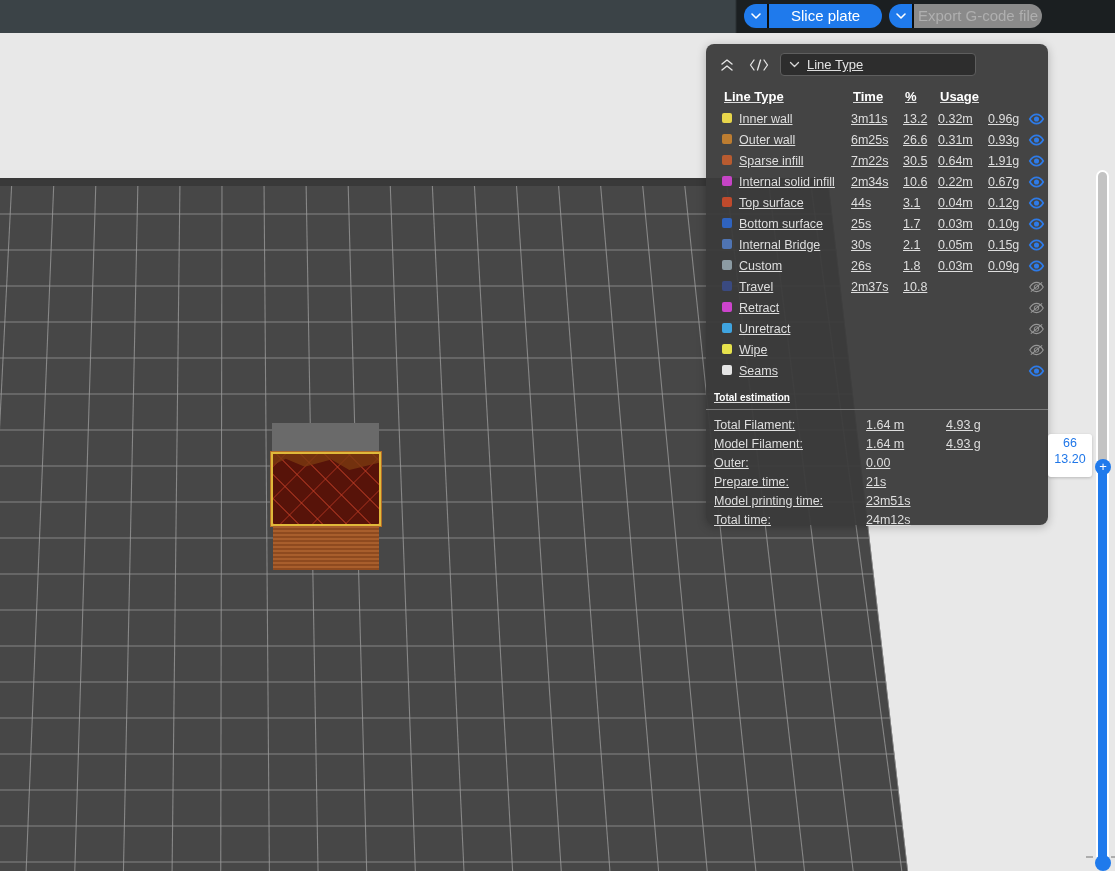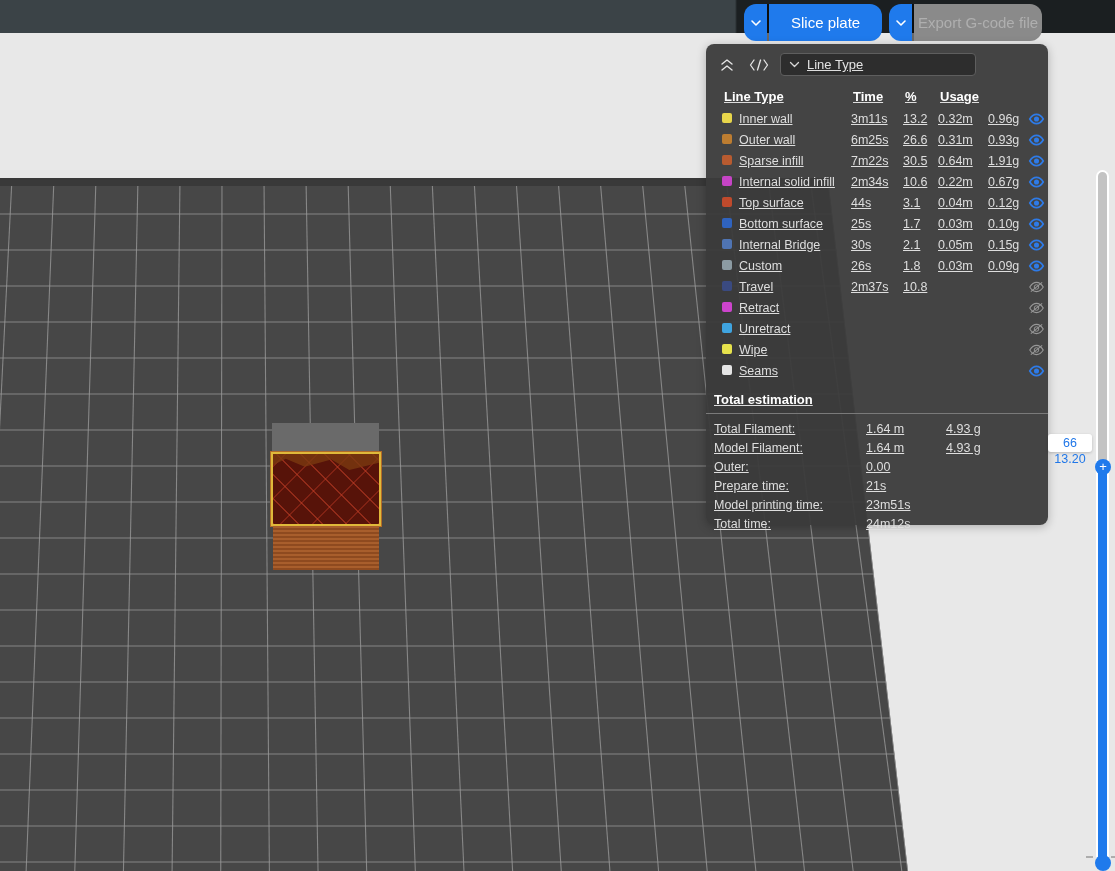--- a/index.html
+++ b/index.html
@@ -2,21 +2,21 @@
 <html><head>
 <meta charset="utf-8">
 <style>
   html,body{margin:0;padding:0;background:#000;}
   *{box-sizing:border-box;font-family:"Liberation Sans",sans-serif;}
   #app{position:relative;width:1115px;height:871px;overflow:hidden;background:#E8E8E8;}
 
   
   .topbar{position:absolute;left:0;top:0;width:1115px;height:33px;
     background:linear-gradient(90deg,#3B4347 0,#3B4347 735px,#1B1F21 737px,#1B1F21 100%);}
-  .btn-group{position:absolute;top:4px;height:37px;display:flex;align-items:stretch;justify-content:center;}
+  .btn-group{position:absolute;top:4px;height:24px;display:flex;align-items:stretch;justify-content:center;}
   .slice-group{left:744px;}
   .export-group{left:889px;}
   .chev-pill{width:23px;border-radius:12px 0 0 12px;background:#1F7AEC;display:flex;align-items:center;justify-content:center;cursor:pointer;}
   .chev-pill svg{display:block;}
   .grp-gap{width:2px;background:rgba(0,0,0,0.55);}
   .main-btn{border:none;border-radius:0 12px 12px 0;padding:0 22px;font-size:15px;line-height:24px;cursor:pointer;}
   .slice-btn{background:#1F7AEC;color:#fff;}
   .export-btn{background:#8A8A8A;color:#AFAFAF;padding:0 4px;}
 
   
@@ -44,32 +44,32 @@
   .panel{position:absolute;left:706px;top:44px;width:342px;height:481px;background:rgba(59,59,59,0.95);
     border-radius:8px;color:#DEDEDE;font-size:12.5px;box-shadow:0 2px 10px rgba(0,0,0,0.25);text-decoration:underline;}
   .panel-header{display:flex;align-items:center;gap:10px;padding:9px 10px 4px 10px;}
   .icon-btn{display:flex;align-items:center;justify-content:center;width:22px;height:18px;cursor:pointer;}
   .view-select{display:flex;align-items:center;gap:7px;background:#2D2D2D;border:1px solid #5E5E5E;border-radius:4px;
     height:23px;width:196px;padding:0 8px;color:#E2E2E2;font-size:13px;cursor:pointer;}
   .thead{display:grid;grid-template-columns:129px 52px 35px 90px;padding:9px 0 4px 18px;font-weight:bold;color:#FFF;font-size:13px;}
   .lrow{display:grid;grid-template-columns:17px 112px 52px 35px 50px 40px 24px;align-items:center;height:21px;padding-left:16px;}
   .swatch{width:10px;height:10px;border-radius:2px;}
   .eye{display:flex;align-items:center;justify-content:flex-start;cursor:pointer;}
-  .totals-title{font-weight:bold;color:#FFF;font-size:13px;padding:11px 0 6px 8px;}
+  .totals-title{font-weight:bold;color:#FFF;font-size:10px;padding:11px 0 6px 8px;}
   .totals-divider{height:1px;background:#7A7A7A;margin:0;}
   .trow{display:grid;grid-template-columns:124px 52px 1fr;align-items:center;height:19px;padding-left:8px;gap:28px;}
   .trow div{white-space:nowrap;}
 
   
   .slider-track{position:absolute;left:1096px;top:170px;width:13px;height:695px;border:2px solid #FFF;border-radius:7px;
     background:linear-gradient(180deg,#C3C3C3 0,#C3C3C3 42.7%,#1F7AEC 42.7%,#1F7AEC 100%);}
   .slider-handle{position:absolute;left:1095px;top:459px;width:16px;height:16px;border-radius:50%;background:#1F7AEC;
     color:#fff;font-size:13px;line-height:15px;text-align:center;cursor:pointer;}
   .slider-handle-bottom{position:absolute;left:1095px;top:855px;width:16px;height:16px;border-radius:50%;background:#1F7AEC;cursor:pointer;}
-  .slider-tooltip{position:absolute;left:1048px;top:434px;width:44px;height:18px;background:#FFF;border-radius:3px;
+  .slider-tooltip{position:absolute;left:1048px;top:434px;width:44px;height:43px;background:#FFF;border-radius:3px;
     color:#2077E8;font-size:12.5px;line-height:15.5px;text-align:center;padding-top:2px;box-shadow:0 1px 3px rgba(0,0,0,0.2);}
   .tick-dash{position:absolute;width:7px;height:2px;background:#ADADAD;top:856px;}
 </style>
 </head>
 <body>
 
 <div id="app">
 
   <div class="viewport">
     <div class="plate-clip">

